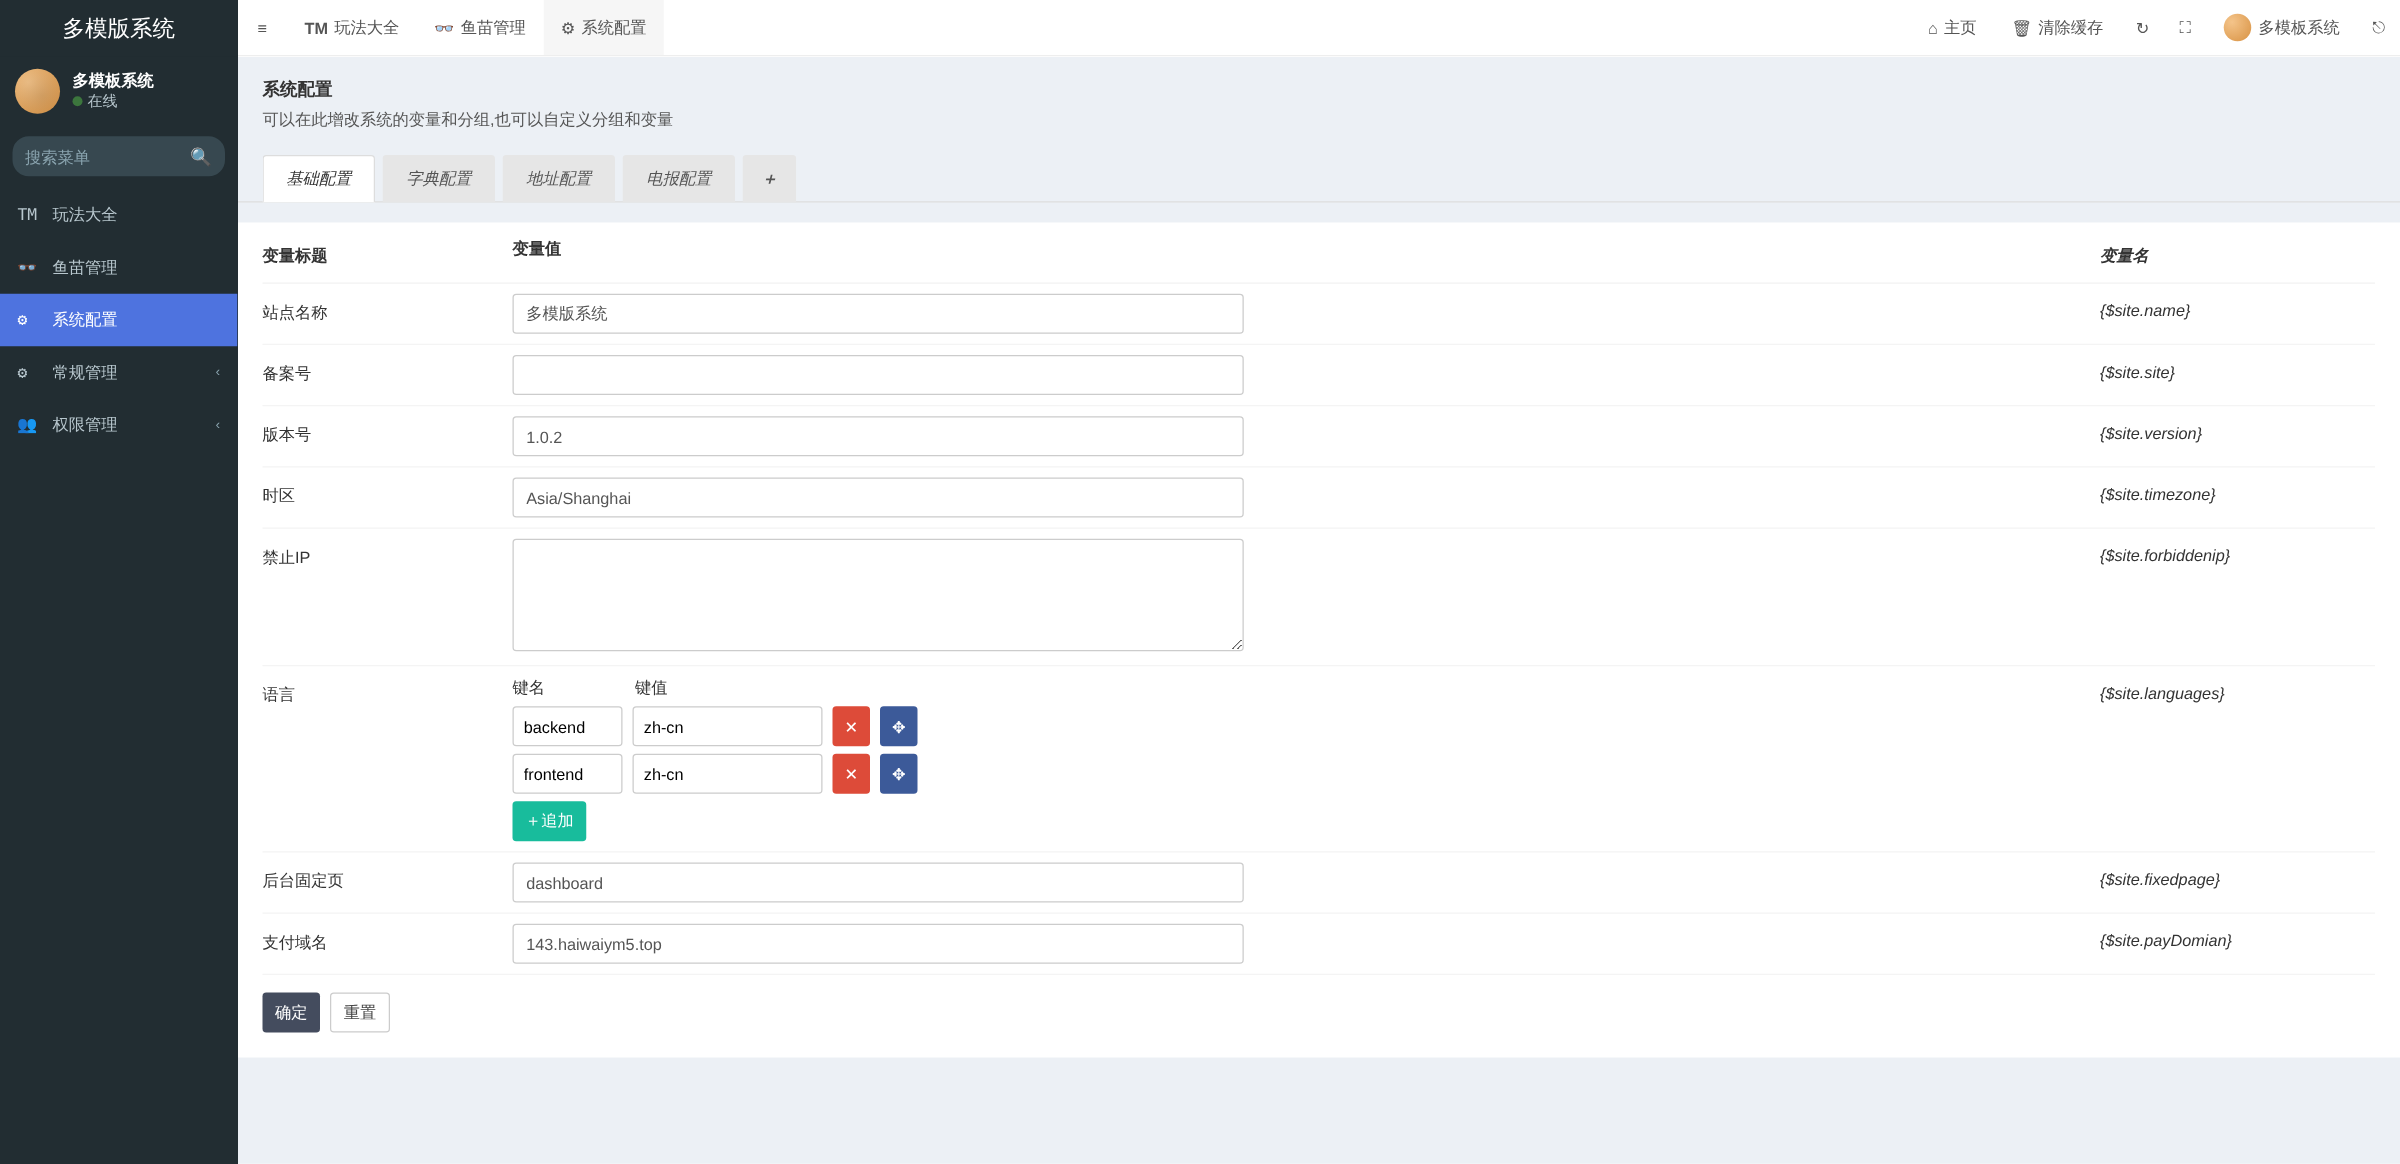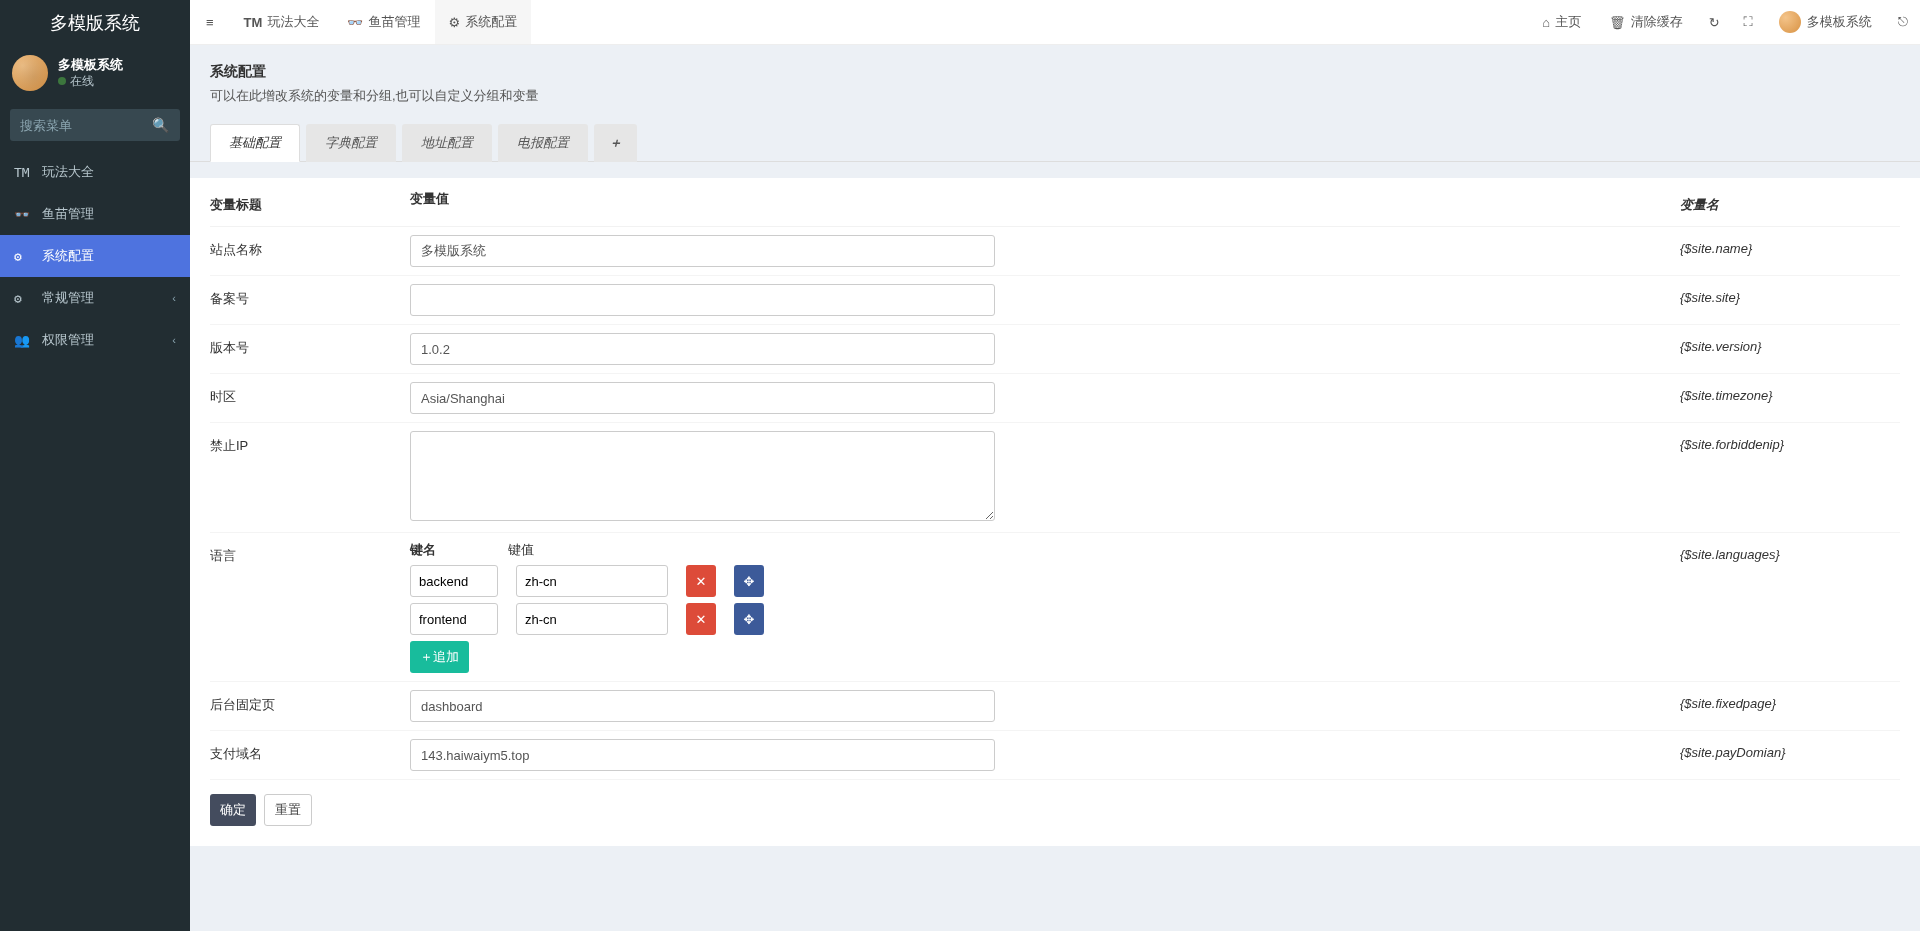--- a/index.html
+++ b/index.html
@@ -10,21 +10,21 @@
 .sidebar-header { height: 45px; display: flex; align-items: center; justify-content: center; background: #222d32; color: #fff; font-size: 18px; font-weight: 500; }
 .user-panel { display: flex; align-items: center; padding: 10px 12px; }
 .user-avatar { width: 36px; height: 36px; border-radius: 50%; background: radial-gradient(circle at 30% 30%, #f4c48a, #d89243); margin-right: 10px; position: relative; flex-shrink: 0;}
 .user-avatar::after { content:""; position:absolute; inset:0; border-radius:50%; background: radial-gradient(circle at 60% 60%, rgba(0,0,0,.1), transparent); }
 .user-info { line-height: 1.3; }
 .user-name { color: #fff; font-size: 13px; font-weight: bold; }
 .user-status { font-size: 12px; color: #b8c7ce; }
 .status-dot { display: inline-block; width: 8px; height: 8px; border-radius: 50%; background: #3c763d; margin-right: 4px; }
 
 .search-box { margin: 8px 10px 10px; position: relative; }
-.search-box input { width: 100%; height: 32px; background: #374850; border: none; color: #ccc; padding: 0 30px 0 10px; border-radius: 3px; font-size: 13px; }
+.search-box input { width: 100%; height: 32px; background: #374850; border: none; color: #ccc; padding: 0 30px 0 10px; border-radius: 13px; font-size: 13px; }
 .search-box input::placeholder { color: #8aa4af; }
 .search-box .search-icon { position: absolute; right: 10px; top: 8px; color: #8aa4af; font-size: 14px; }
 
 .sidebar-menu { list-style: none; }
 .sidebar-menu li { position: relative; }
 .sidebar-menu li a { display: flex; align-items: center; padding: 12px 14px; color: #b8c7ce; text-decoration: none; font-size: 13px; }
 .sidebar-menu li.active a { background: #4e73df; color: #fff; }
 .menu-icon { width: 20px; text-align: left; margin-right: 8px; font-family: monospace; font-size: 13px; }
 .menu-chevron { margin-left: auto; font-size: 11px; color: #8aa4af; }
 
@@ -55,22 +55,22 @@
 .form-head { display: flex; padding: 12px 0; font-weight: bold; font-size: 13px; border-bottom: 1px solid #f2f2f2; }
 .form-row { display: flex; align-items: flex-start; padding: 8px 0; border-bottom: 1px solid #f4f4f4; }
 .col-label { width: 200px; flex-shrink: 0; padding-top: 6px; font-size: 13px; color:#333;}
 .col-value { flex: 1; min-width: 0; padding-right: 20px; }
 .col-var { width: 220px; flex-shrink: 0; padding-top: 6px; font-size: 13px; color:#333;font-style:italic;}
 
 .form-control { width: 585px; max-width: 100%; height: 32px; border: 1px solid #ccc; border-radius: 3px; padding: 0 10px; font-size: 13px; color: #555; background:#fff;}
 textarea.form-control { height: 90px; padding: 8px 10px; resize: vertical; }
 
 .kv-head { display:flex; gap:10px; margin-bottom:6px; font-size:13px; color:#333;}
-.kv-head .k{width:88px;font-weight:bold;} .kv-head .v{width:152px;}
-.kv-row { display:flex; gap:18px; margin-bottom:6px; align-items:center;}
+.kv-head .k{width:88px;} .kv-head .v{width:152px;}
+.kv-row { display:flex; gap:8px; margin-bottom:6px; align-items:center;}
 .kv-row input { height:32px; border:1px solid #ccc; border-radius:3px; padding:0 8px; font-size:13px;}
 .kv-row .k-input{width:88px;} .kv-row .v-input{width:152px;}
 .btn { display:inline-flex; align-items:center; justify-content:center; height:32px; padding:0 10px; border:none; border-radius:3px; cursor:pointer; font-size:13px; color:#fff;}
 .btn-danger{ background:#dd4b39;}
 .btn-primary{ background:#3c5a99;}
 .btn-dark{ background:#444c5e;}
 .btn-default{ background:#fff; color:#444; border:1px solid #ccc;}
 .btn-success{ background:#18bc9c;}
 .btn-sq{ width:30px; padding:0;}
 

